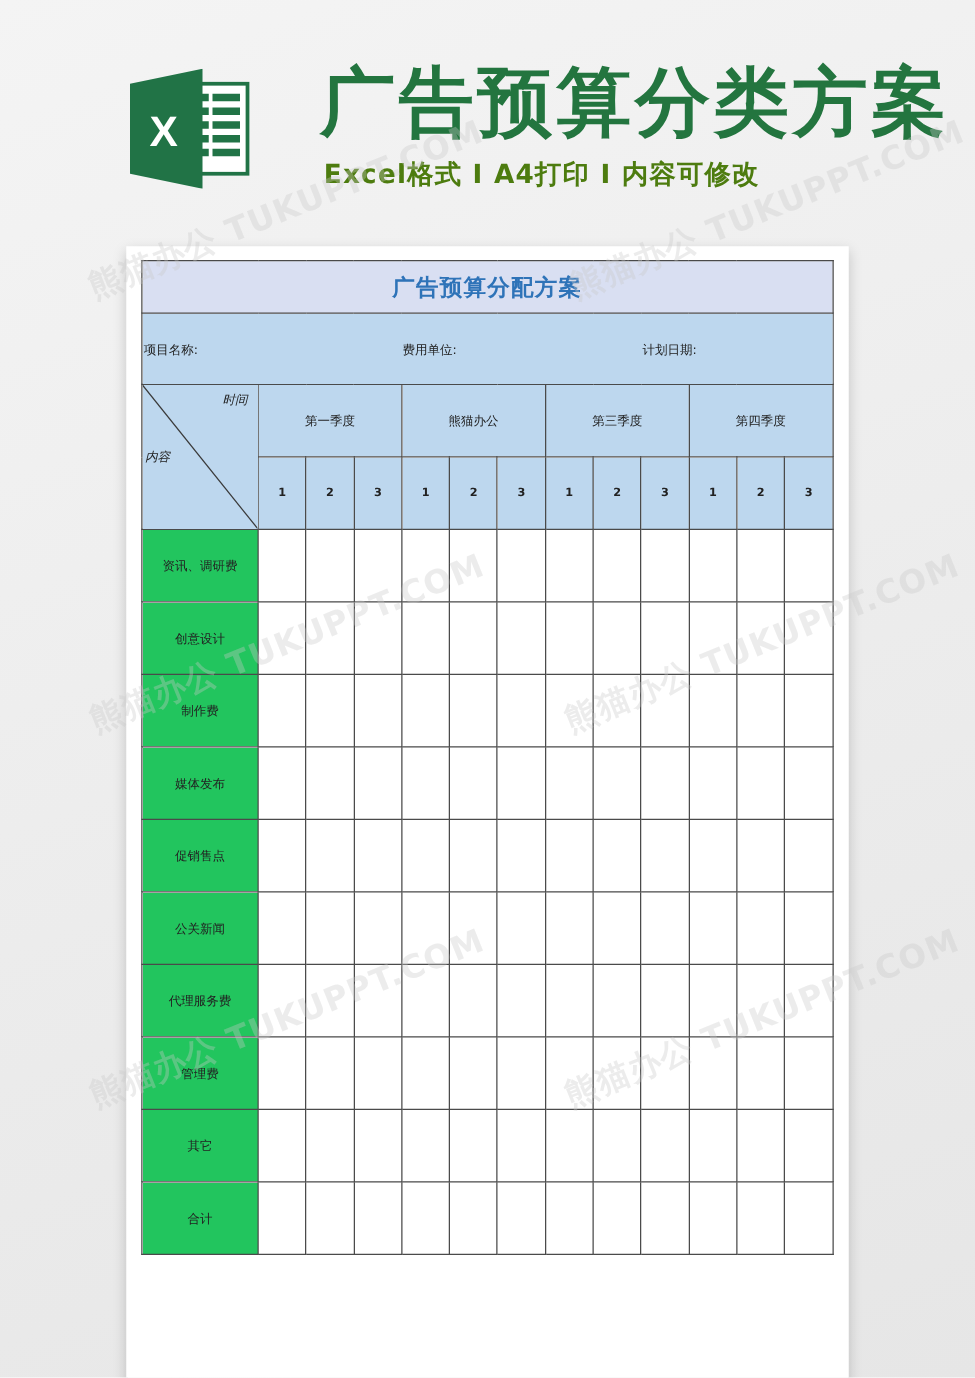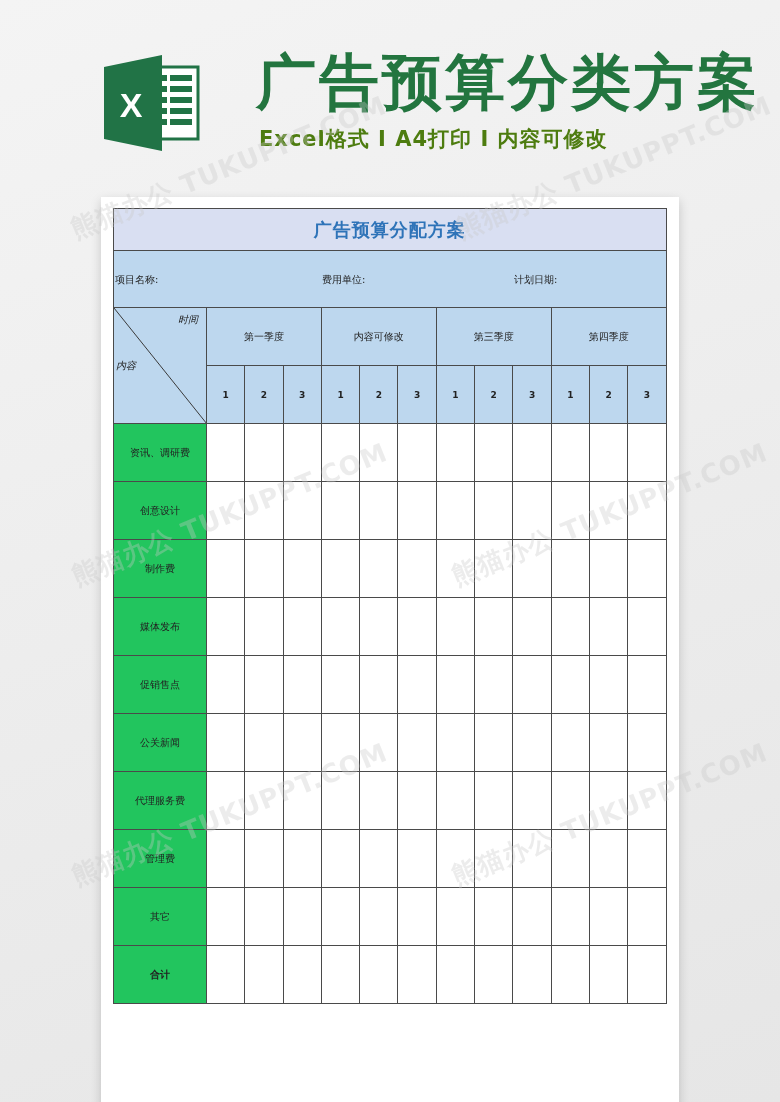--- a/index.html
+++ b/index.html
@@ -37,21 +37,21 @@
   }
   .info-cell { background: #bdd7ee; height: 56px; text-align: center; position: relative; }
   .info-cell span { position: absolute; top: 22px; font-size: 10px; color: #222; white-space: nowrap; }
   .hdr { background: #bdd7ee; height: 57px; }
   .hdr-num { font-weight: bold; font-size: 9px !important; }
   .corner { background: #bdd7ee; position: relative; font-style: italic; }
   .corner svg { position: absolute; left: 0; top: 0; }
   .corner .t { position: absolute; right: 8px; top: 5px; font-size: 10px; }
   .corner .c { position: absolute; left: 2px; top: 51px; font-size: 10px; }
   .row-label { background: #22c55e; height: 57px; font-size: 10px; }
-  .row-label.total { font-weight: bold; text-align: center; }
+  .row-label.total { font-weight: normal; text-align: center; }
   .cell { background: #ffffff; }
   .wm {
     position: absolute; color: rgba(200,200,200,0.35); font-size: 26px; font-weight: bold;
     transform: rotate(-22deg); white-space: nowrap; pointer-events: none; letter-spacing: 1px;
   }
 </style>
 </head>
 <body>
 
 <svg class="logo" viewBox="0 0 100 96">
@@ -94,21 +94,21 @@
       </tr>
       <tr>
         <td class="corner" rowspan="2">
           <svg width="93" height="116">
             <line x1="0" y1="0" x2="93" y2="116" stroke="#3a3a3a" stroke-width="1"></line>
           </svg>
           <span class="t">时间</span>
           <span class="c">内容</span>
         </td>
         <td class="hdr" colspan="3">第一季度</td>
-        <td class="hdr" colspan="3">内容可修改</td>
+        <td class="hdr" colspan="3">熊猫办公</td>
         <td class="hdr" colspan="3">第三季度</td>
         <td class="hdr" colspan="3">第四季度</td>
       </tr>
       <tr id="month-row">
           <td class="hdr hdr-num">1</td>
           <td class="hdr hdr-num">2</td>
           <td class="hdr hdr-num">3</td>
           <td class="hdr hdr-num">1</td>
           <td class="hdr hdr-num">2</td>
           <td class="hdr hdr-num">3</td>

